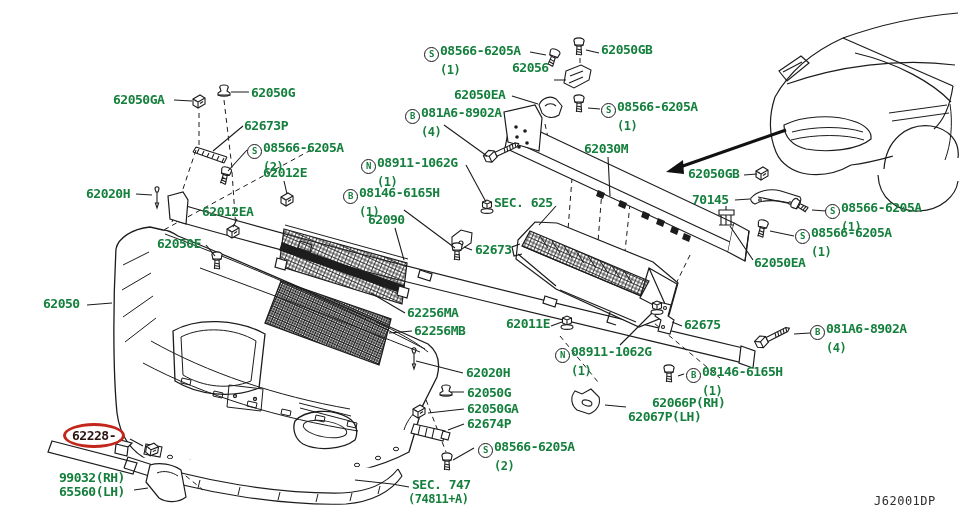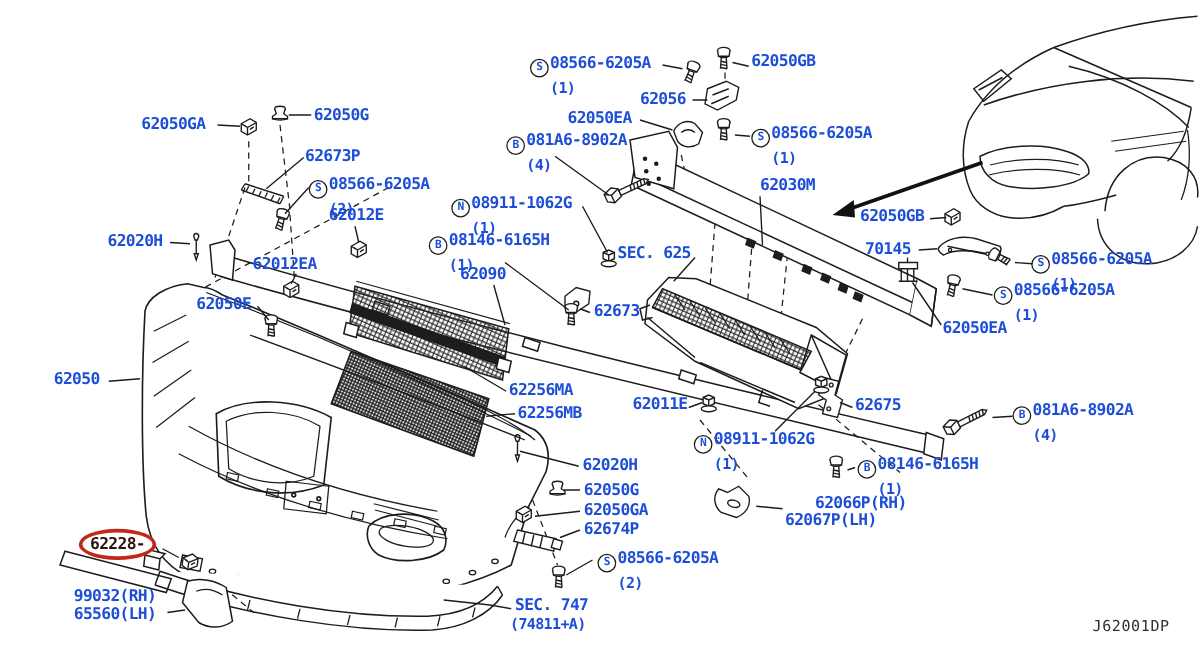--- a/index.html
+++ b/index.html
@@ -1,21 +1,21 @@
 <!DOCTYPE html>
 <html><head>
 <meta charset="utf-8">
 <style>
   html,body{margin:0;padding:0;background:#fff}
   .stage{position:relative;width:960px;height:518px;background:#fff;overflow:hidden;
          font-family:"DejaVu Sans Mono","Liberation Mono",monospace}
   #art{position:absolute;left:0;top:0}
   #labels-layer{position:absolute;left:0;top:0;width:960px;height:518px}
   .lbl{position:absolute;white-space:nowrap;font-size:13px;line-height:13px;
-       font-weight:bold;color:#1d4ed8;letter-spacing:-0.5px}
+       font-weight:bold;color:#15803d;letter-spacing:-0.5px}
   .lbl .circ{display:inline-block;width:13px;height:13px;border:1.4px solid #1b1b1b;
        border-radius:50%;font-size:9px;line-height:12px;text-align:center;
        vertical-align:-2px;margin-right:1px;font-weight:bold}
   .lbl .qty{margin-left:16px;font-size:12px;margin-top:2px;font-weight:bold}
   .lbl.hl{border:3px solid #c3271c;border-radius:50%;padding:3px 6px;color:#2a1210}
   .code{position:absolute;font-size:12px;font-weight:normal;color:#2e2e2e;
         font-family:"DejaVu Sans Mono","Liberation Mono",monospace;letter-spacing:0.5px}
 </style>
 </head>
 <body>
@@ -274,25 +274,25 @@
       <div class="lbl" style="left: 361px; top: 156px;"><span class="circ">N</span><span>08911-1062G</span><div class="qty">(1)</div></div>
       <div class="lbl" style="left: 343px; top: 186px;"><span class="circ">B</span><span>08146-6165H</span><div class="qty">(1)</div></div>
       <div class="lbl" style="left: 368px; top: 213px;"><span>62090</span></div>
       <div class="lbl" style="left: 494px; top: 196px;"><span>SEC. 625</span></div>
       <div class="lbl" style="left: 475px; top: 243px;"><span>62673</span></div>
       <div class="lbl" style="left: 506px; top: 317px;"><span>62011E</span></div>
       <div class="lbl" style="left: 407px; top: 306px;"><span>62256MA</span></div>
       <div class="lbl" style="left: 414px; top: 324px;"><span>62256MB</span></div>
       <div class="lbl" style="left: 424px; top: 44px;"><span class="circ">S</span><span>08566-6205A</span><div class="qty">(1)</div></div>
       <div class="lbl" style="left: 601px; top: 43px;"><span>62050GB</span></div>
-      <div class="lbl" style="left: 512px; top: 73px;"><span>62056</span></div>
+      <div class="lbl" style="left: 512px; top: 61px;"><span>62056</span></div>
       <div class="lbl" style="left: 454px; top: 88px;"><span>62050EA</span></div>
       <div class="lbl" style="left: 405px; top: 106px;"><span class="circ">B</span><span>081A6-8902A</span><div class="qty">(4)</div></div>
       <div class="lbl" style="left: 601px; top: 100px;"><span class="circ">S</span><span>08566-6205A</span><div class="qty">(1)</div></div>
-      <div class="lbl" style="left: 584px; top: 142px; margin-left: 24px;"><span>62030M</span></div>
+      <div class="lbl" style="left: 584px; top: 142px;"><span>62030M</span></div>
       <div class="lbl" style="left: 688px; top: 167px;"><span>62050GB</span></div>
       <div class="lbl" style="left: 692px; top: 193px;"><span>70145</span></div>
       <div class="lbl" style="left: 825px; top: 201px;"><span class="circ">S</span><span>08566-6205A</span><div class="qty">(1)</div></div>
       <div class="lbl" style="left: 795px; top: 226px;"><span class="circ">S</span><span>08566-6205A</span><div class="qty">(1)</div></div>
       <div class="lbl" style="left: 754px; top: 256px;"><span>62050EA</span></div>
       <div class="lbl" style="left: 810px; top: 322px;"><span class="circ">B</span><span>081A6-8902A</span><div class="qty">(4)</div></div>
       <div class="lbl" style="left: 684px; top: 318px;"><span>62675</span></div>
       <div class="lbl" style="left: 555px; top: 345px;"><span class="circ">N</span><span>08911-1062G</span><div class="qty">(1)</div></div>
       <div class="lbl" style="left: 686px; top: 365px;"><span class="circ">B</span><span>08146-6165H</span><div class="qty">(1)</div></div>
       <div class="lbl" style="left: 628px; top: 396px; margin-left: 24px;"><span>62066P(RH)</span></div>

